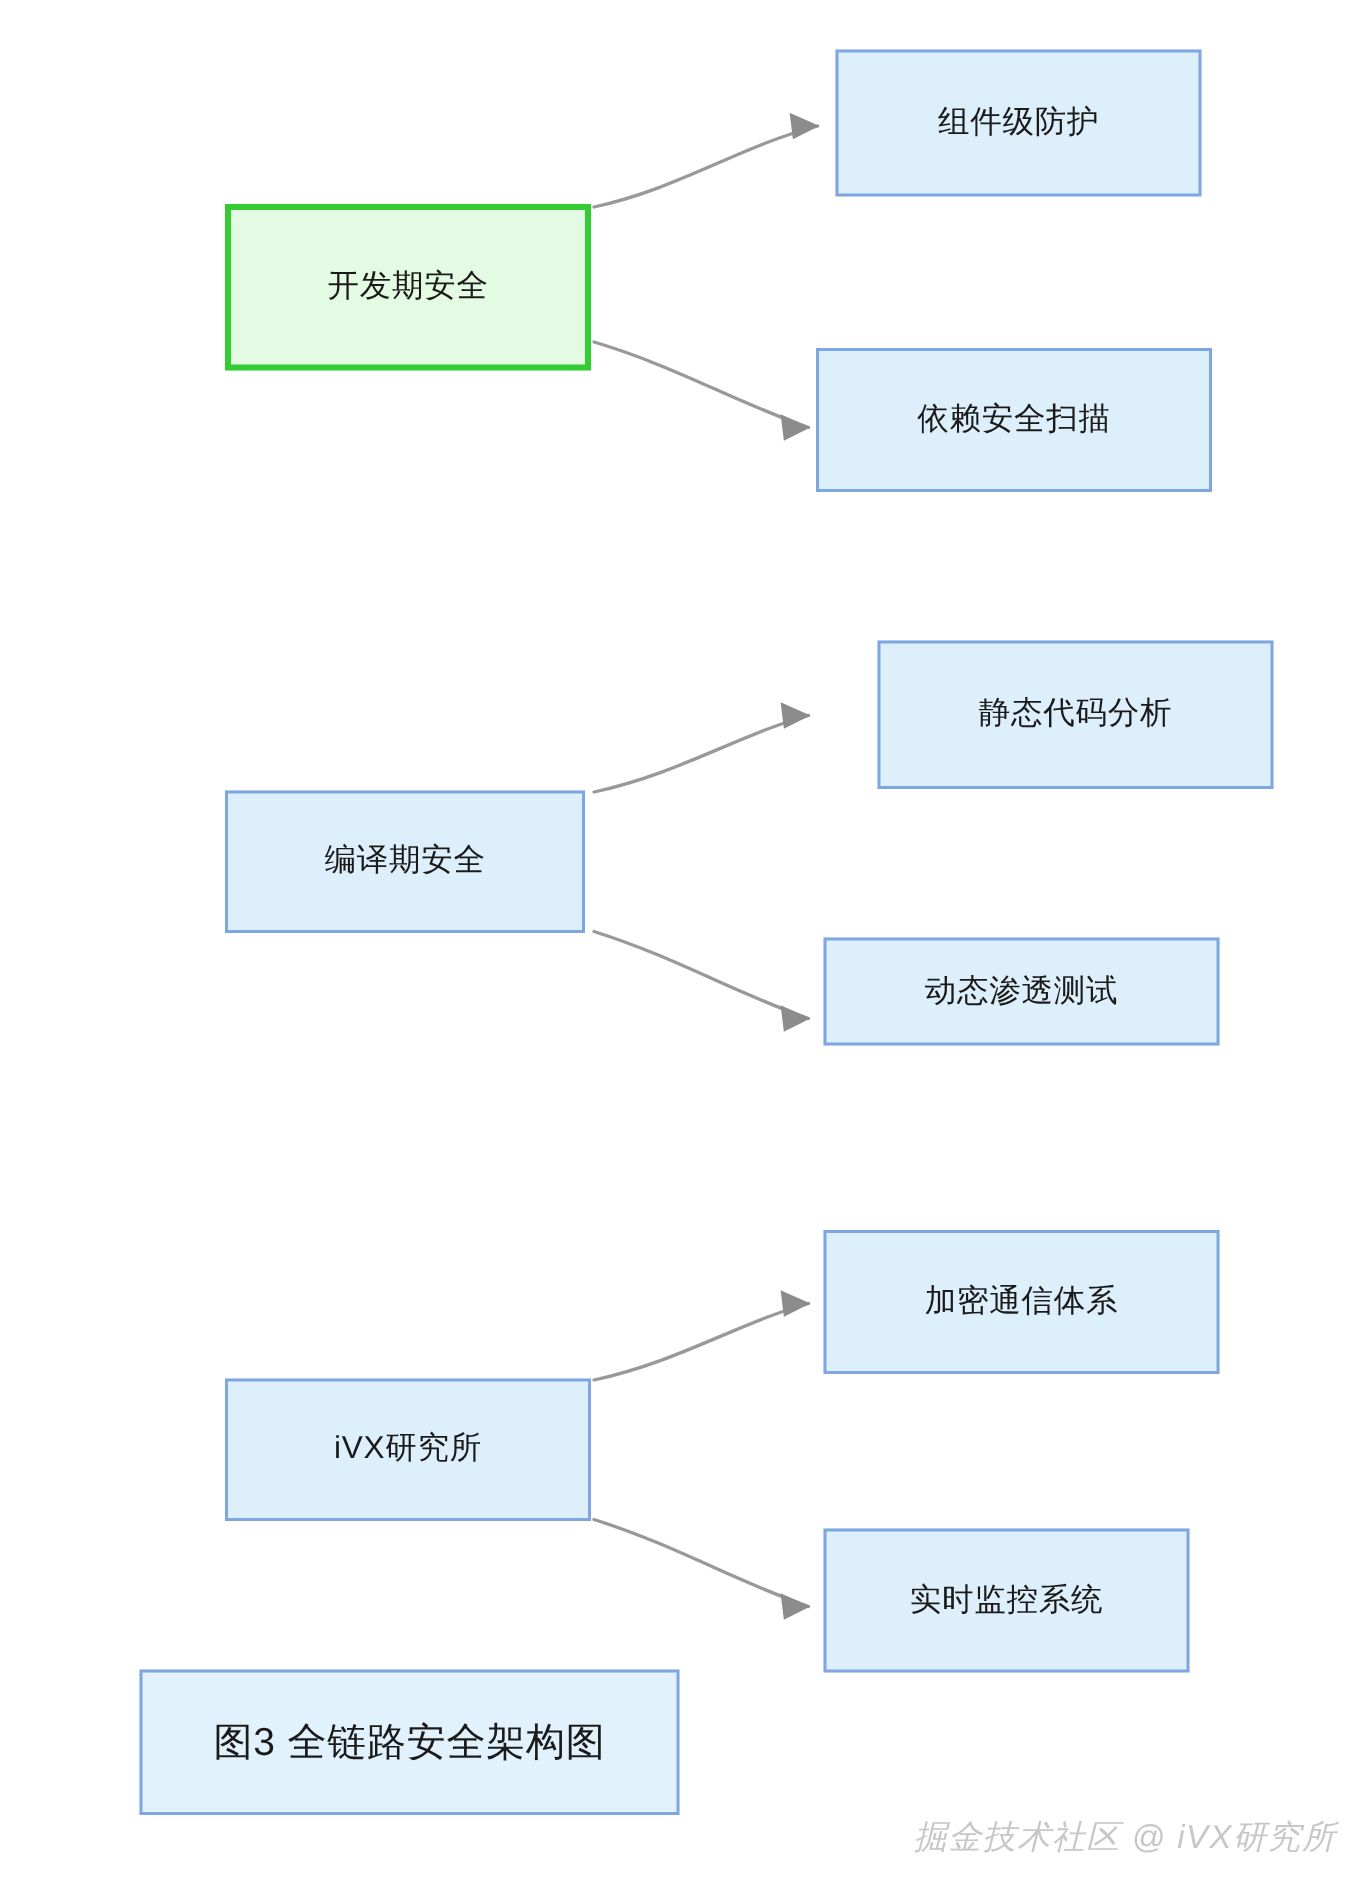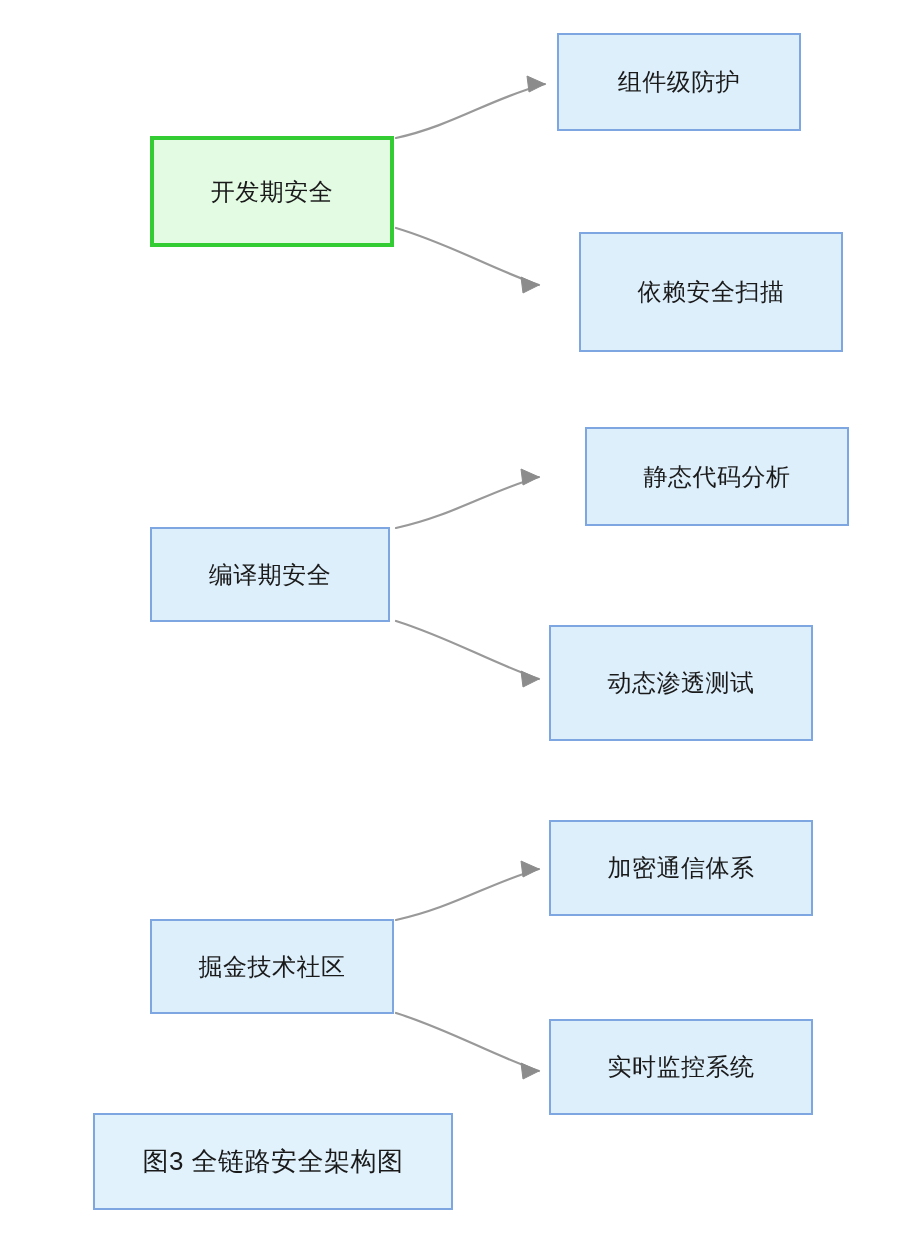--- a/index.html
+++ b/index.html
@@ -18,21 +18,21 @@
     background: #ffffff;
     overflow: hidden;
   }
   .node {
     position: absolute;
     box-sizing: border-box;
     display: flex;
     align-items: center;
     justify-content: center;
     text-align: center;
-    font-size: 24px;
+    font-size: 21px;
     line-height: 1.25;
     letter-spacing: 0.5px;
     color: #1a1a1a;
     white-space: nowrap;
   }
   .node.blue {
     background: #deeffc;
     border: 2px solid #7ea6e0;
   }
   .node.green {
@@ -100,40 +100,41 @@
       <path class="edge-head" d="M 539 1071 L 521 1063 L 523 1079 Z"></path>
     </svg>
 
   <div id="nodes">
       <div class="node green" style="left: 150px; top: 136px; width: 244px; height: 111px;">
         <span class="node-label">开发期安全</span>
       </div>
       <div class="node blue" style="left: 557px; top: 33px; width: 244px; height: 98px;">
         <span class="node-label">组件级防护</span>
       </div>
-      <div class="node blue" style="left: 579px; top: 232px; width: 264px; height: 120px;">
+      <div class="node blue" style="left: 544px; top: 232px; width: 264px; height: 96px;">
         <span class="node-label">依赖安全扫描</span>
       </div>
       <div class="node blue" style="left: 150px; top: 527px; width: 240px; height: 95px;">
         <span class="node-label">编译期安全</span>
       </div>
       <div class="node blue" style="left: 549px; top: 427px; width: 264px; height: 99px; margin-left: 36px;">
         <span class="node-label">静态代码分析</span>
       </div>
-      <div class="node blue" style="left: 549px; top: 625px; width: 264px; height: 116px;">
+      <div class="node blue" style="left: 549px; top: 625px; width: 264px; height: 72px;">
         <span class="node-label">动态渗透测试</span>
       </div>
       <div class="node blue" style="left: 150px; top: 919px; width: 244px; height: 95px;">
-        <span class="node-label">掘金技术社区</span>
+        <span class="node-label">iVX研究所</span>
       </div>
       <div class="node blue" style="left: 549px; top: 820px; width: 264px; height: 96px;">
         <span class="node-label">加密通信体系</span>
       </div>
-      <div class="node blue" style="left: 549px; top: 1019px; width: 264px; height: 96px;">
+      <div class="node blue" style="left: 549px; top: 1019px; width: 244px; height: 96px;">
         <span class="node-label">实时监控系统</span>
       </div>
       <div class="node caption" style="left: 93px; top: 1113px; width: 360px; height: 97px;">
         <span class="node-label">图3 全链路安全架构图</span>
       </div>
     </div>
 
+  <div id="watermark">掘金技术社区 @ iVX研究所</div>
 
 </div>
 
 </body></html>

